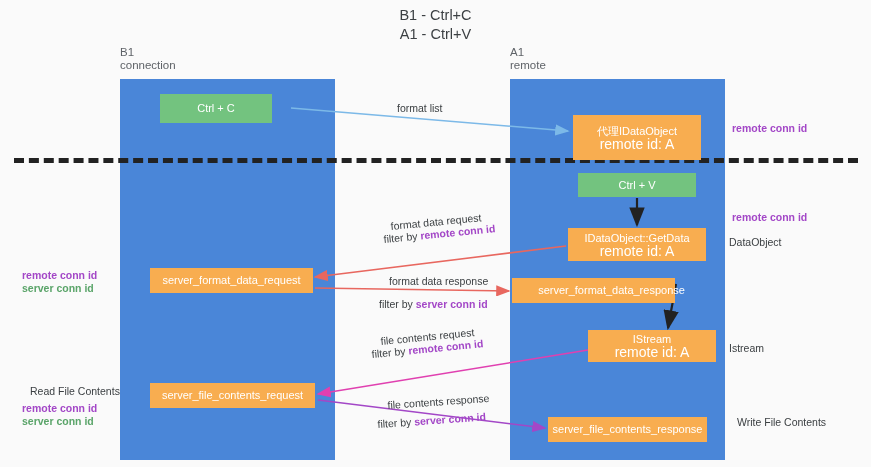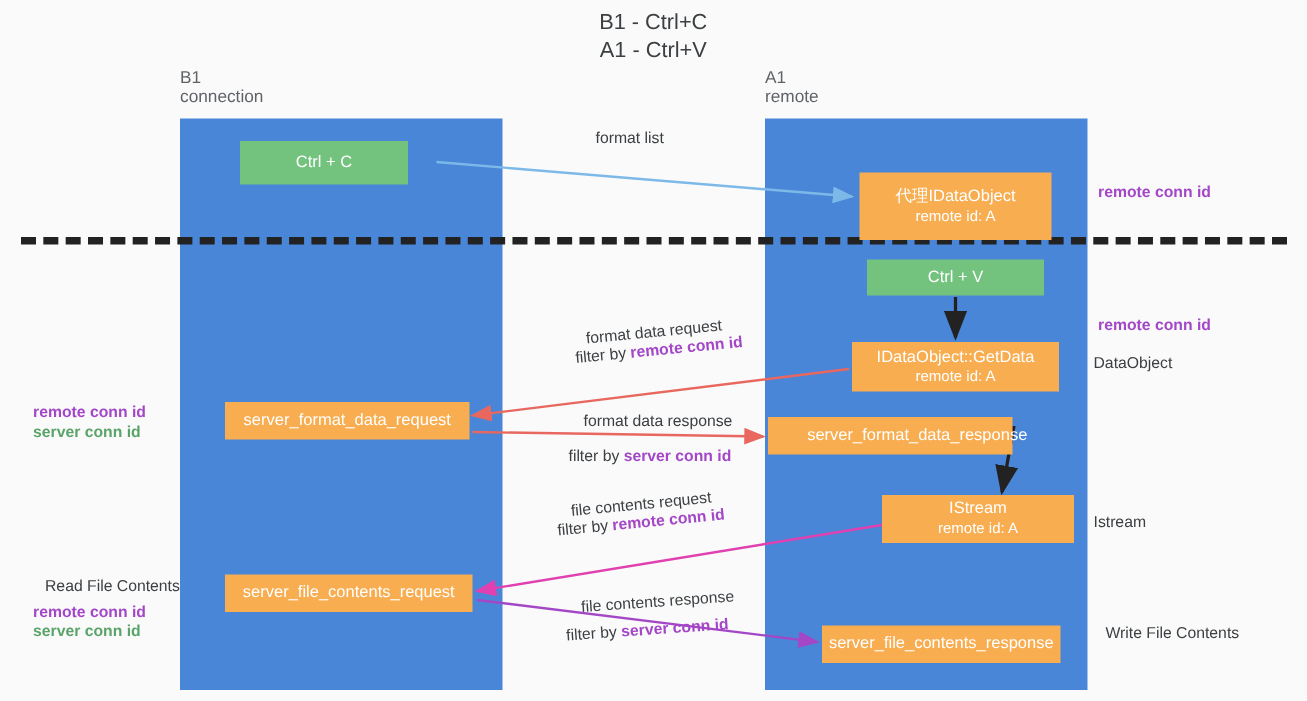--- a/index.html
+++ b/index.html
@@ -63,21 +63,21 @@
     justify-content: center;
     text-align: center;
     color: #ffffff;
     font-size: 11px;
     line-height: 13px;
     box-sizing: border-box;
     padding: 2px 4px;
   }
   .green { background: #73c37f; }
   .orange { background: #f8ad50; }
-  .box .l2 { font-size: 10px; }
+  .box .l2 { font-size: 14px; }
 
   
   #box-ctrlc   { left: 160px; top: 94px;  width: 112px; height: 29px; }
   #box-proxy   { left: 573px; top: 115px; width: 128px; height: 45px; }
   #box-ctrlv   { left: 578px; top: 173px; width: 118px; height: 24px; }
   #box-getdata { left: 568px; top: 228px; width: 138px; height: 33px; }
   #box-sfreq   { left: 150px; top: 268px; width: 163px; height: 25px; }
   #box-sfres   { left: 512px; top: 278px; width: 163px; height: 25px; padding-left: 40px; }
   #box-istream { left: 588px; top: 330px; width: 128px; height: 32px; }
   #box-sfcreq  { left: 150px; top: 383px; width: 165px; height: 25px; }
@@ -107,21 +107,21 @@
   
   .flow {
     font-size: 10.5px;
     line-height: 14px;
     color: #3c4043;
     white-space: nowrap;
     transform-origin: left top;
   }
   .flow b { font-weight: bold; }
 
-  #flow-formatlist { left: 397px; top: 85px; }
+  #flow-formatlist { left: 397px; top: 101px; }
 
   #flow-fdreq  { left: 390px; top: 219px; transform: rotate(-5.5deg); }
   #flow-fdreq2 { left: 383px; top: 232px; transform: rotate(-5.5deg); }
   #flow-fdres  { left: 389px; top: 274px; }
   #flow-fdres2 { left: 379px; top: 297px; }
 
   #flow-fcreq  { left: 380px; top: 334px; transform: rotate(-5.5deg); }
   #flow-fcreq2 { left: 371px; top: 347px; transform: rotate(-5.5deg); }
   #flow-fcres  { left: 387px; top: 398px; transform: rotate(-4deg); }
   #flow-fcres2 { left: 377px; top: 417px; transform: rotate(-4deg); }

